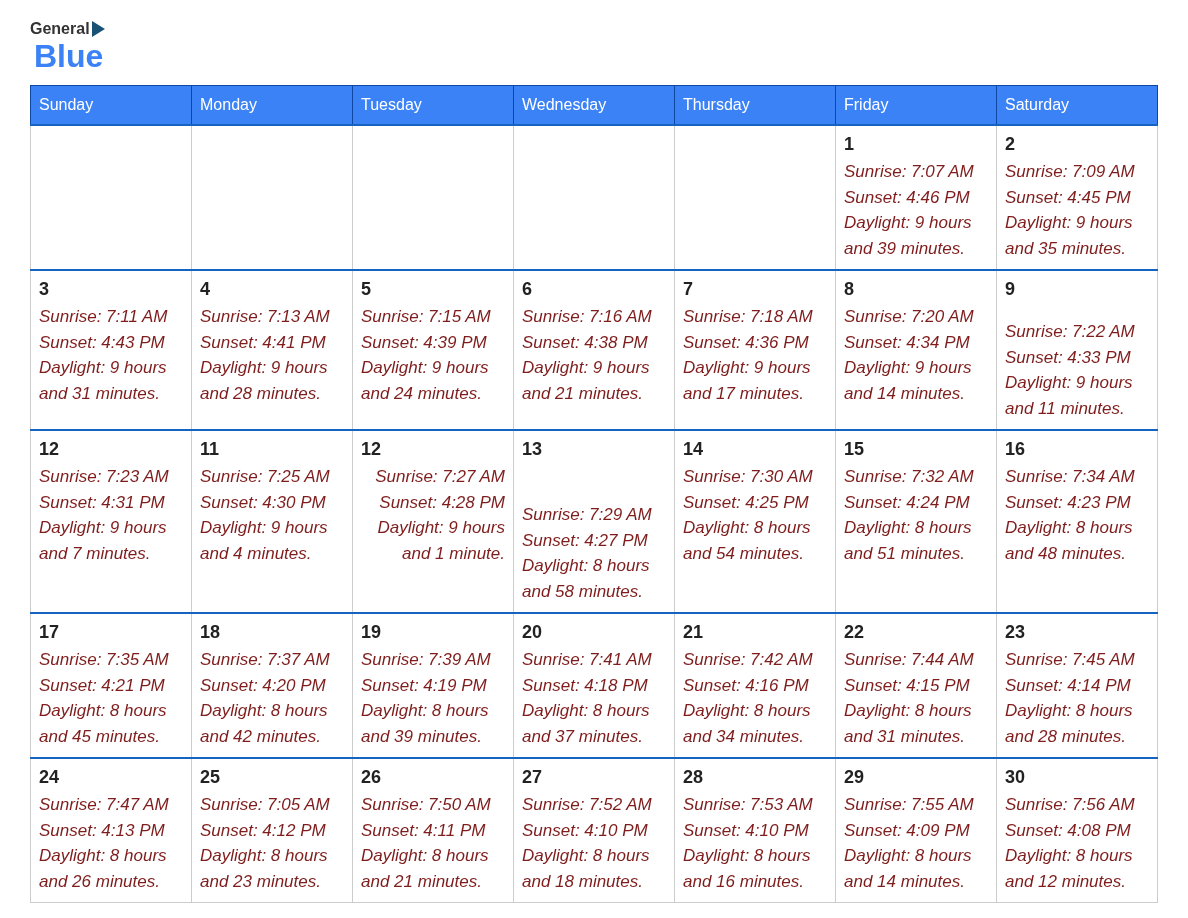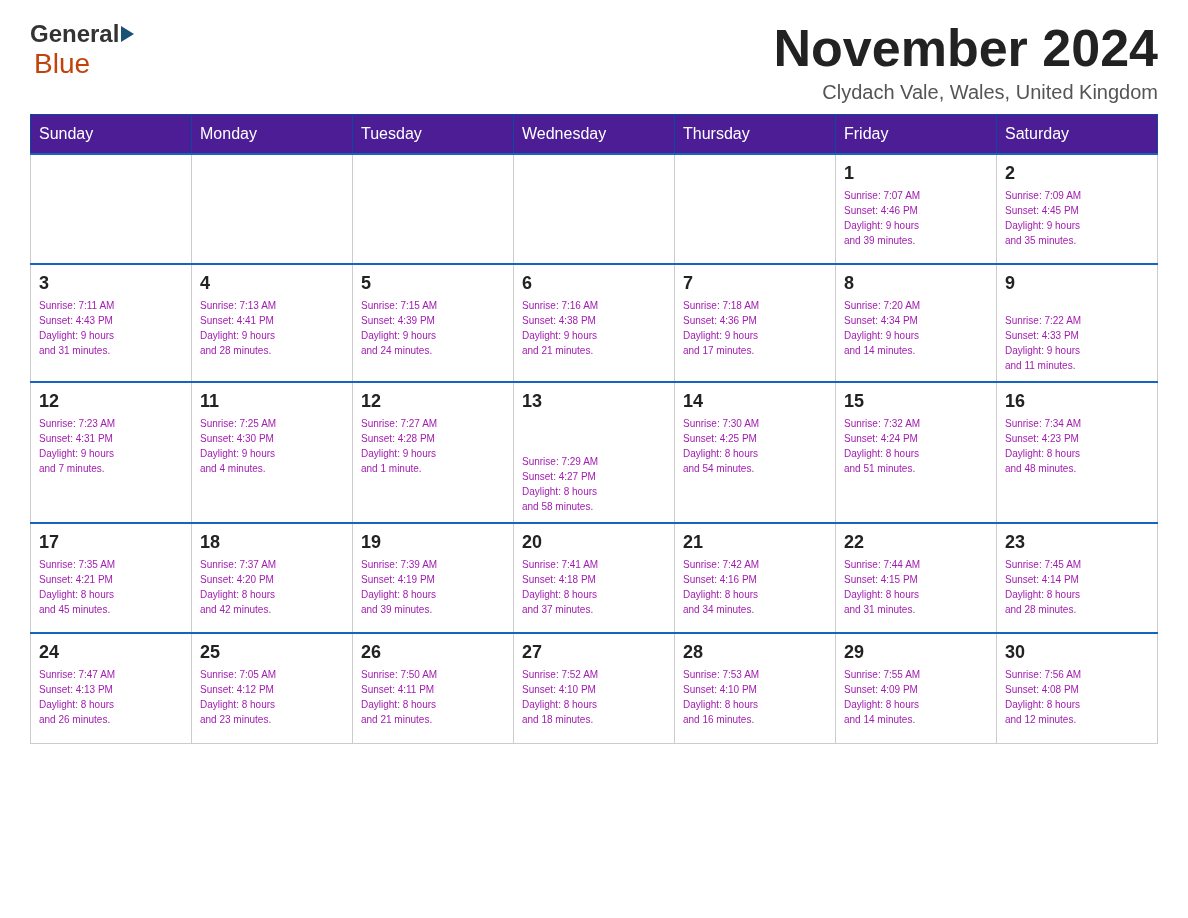--- a/index.html
+++ b/index.html
@@ -35,21 +35,21 @@
       font-size: 20px;
       color: #555;
       margin-top: 4px;
     }
     .calendar {
       width: 100%;
       border-collapse: collapse;
       margin-top: 10px;
     }
     .calendar th {
-      background-color: #4c1d95;
+      background-color: #3b82f6;
       color: #fff;
       padding: 10px 8px;
       font-size: 16px;
       font-weight: normal;
       text-align: left;
       border: 1px solid #0d47a1;
       margin-top: 28px;
     }
     .calendar td {
       vertical-align: top;
@@ -68,69 +68,66 @@
       border-top: 2px solid #1565c0;
     }
     .day-number {
       font-size: 18px;
       font-weight: bold;
       color: #222;
       display: block;
       margin-bottom: 4px;
     }
     .day-info {
-      font-size: 10px;
+      font-size: 17px;
       line-height: 1.5;
-      color: #a21caf;
+      color: #7f1d1d;
+      font-style: italic;
     }
     .empty-cell {
       background: #f9f9f9;
     }
     .logo-row {
       display: flex;
       align-items: center;
     }
     .logo-general {
-      font-size: 24px;
+      font-size: 16px;
       font-weight: bold;
       color: #333;
     }
     .logo-arrow {
       display: inline-block;
       width: 0;
       height: 0;
       border-top: 8px solid transparent;
       border-bottom: 8px solid transparent;
       border-left: 13px solid #1a5276;
       margin: 0 2px;
       vertical-align: middle;
     }
     .logo-blue-text {
-      font-size: 28px;
-      font-weight: normal;
-      color: #c2410c;
+      font-size: 32px;
+      font-weight: bold;
+      color: #3b82f6;
     }
   </style>
 </head>
 <body>
 
 <div class="header">
   <div class="logo">
     <div class="logo-row">
       <span class="logo-general">General</span>
       <span class="logo-arrow"></span>
     </div>
     <div style="margin-left:4px;">
       <span class="logo-blue-text">Blue</span>
     </div>
   </div>
-  <div class="title-area">
-    <div class="month-title">November 2024</div>
-    <div class="location">Clydach Vale, Wales, United Kingdom</div>
-  </div>
 </div>
 
 <table class="calendar">
   <thead>
     <tr>
     <th>Sunday</th>
         <th>Monday</th>
         <th>Tuesday</th>
         <th>Wednesday</th>
         <th>Thursday</th>
@@ -221,21 +218,21 @@
         </td>
         <td>
           <span class="day-number">11</span>
           <div class="day-info" style="white-space: pre-line;">Sunrise: 7:25 AM
 Sunset: 4:30 PM
 Daylight: 9 hours
 and 4 minutes.</div>
         </td>
         <td>
           <span class="day-number">12</span>
-          <div class="day-info" style="white-space: pre-line;">Sunrise: 7:27 AM
+          <div class="day-info" style="white-space: pre-line; text-align: right;">Sunrise: 7:27 AM
 Sunset: 4:28 PM
 Daylight: 9 hours
 and 1 minute.</div>
         </td>
         <td>
           <span class="day-number">13</span>
           <div class="day-info" style="white-space: pre-line; margin-top: 42px;">Sunrise: 7:29 AM
 Sunset: 4:27 PM
 Daylight: 8 hours
 and 58 minutes.</div>

